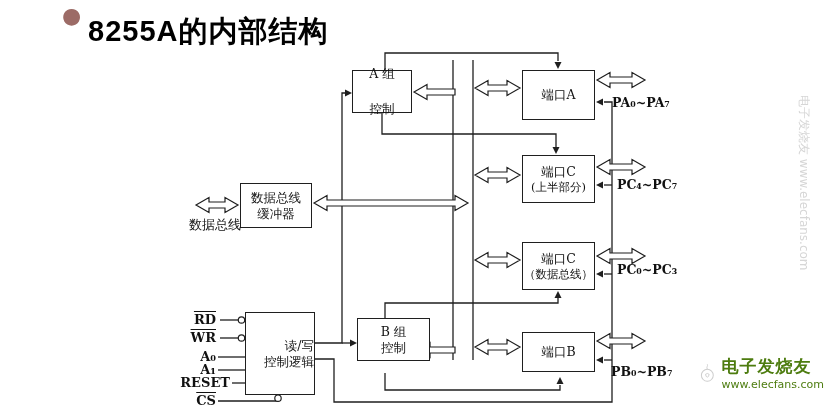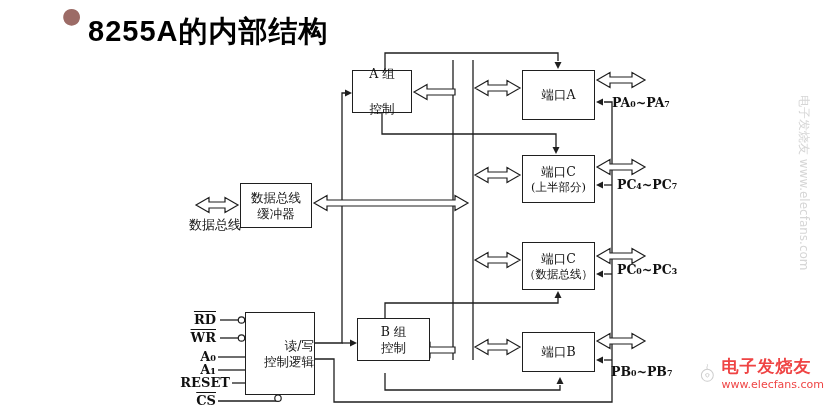--- a/index.html
+++ b/index.html
@@ -18,21 +18,21 @@
   .siglabel{position:absolute;font-size:13px;font-weight:bold;text-align:right;
             font-family:"DejaVu Serif",serif;}
   .ovl{text-decoration:overline;}
   .pinlabel{position:absolute;font-size:12.5px;font-weight:bold;white-space:nowrap;
             font-family:"DejaVu Serif","DejaVu Sans",serif;}
   #data-bus-label{position:absolute;left:189px;top:216px;font-size:13px;}
   #wm-side{position:absolute;left:812px;top:95px;transform:rotate(90deg);
            transform-origin:top left;font-size:12px;color:#d6d6d6;white-space:nowrap;
            font-family:"DejaVu Sans",sans-serif;}
   #wm-corner{position:absolute;left:700px;top:352px;width:124px;display:flex;
-             align-items:center;color:#ef4444;font-family:"DejaVu Sans",sans-serif;}
+             align-items:center;color:#4d7c0f;font-family:"DejaVu Sans",sans-serif;}
   #wm-corner .txt{margin-left:6px;}
   #wm-brand{font-size:17px;font-weight:bold;letter-spacing:1px;}
   #wm-url{font-size:11px;}
 </style>
 </head>
 <body>
 
 <div id="page">
 
   <div id="title-row">

